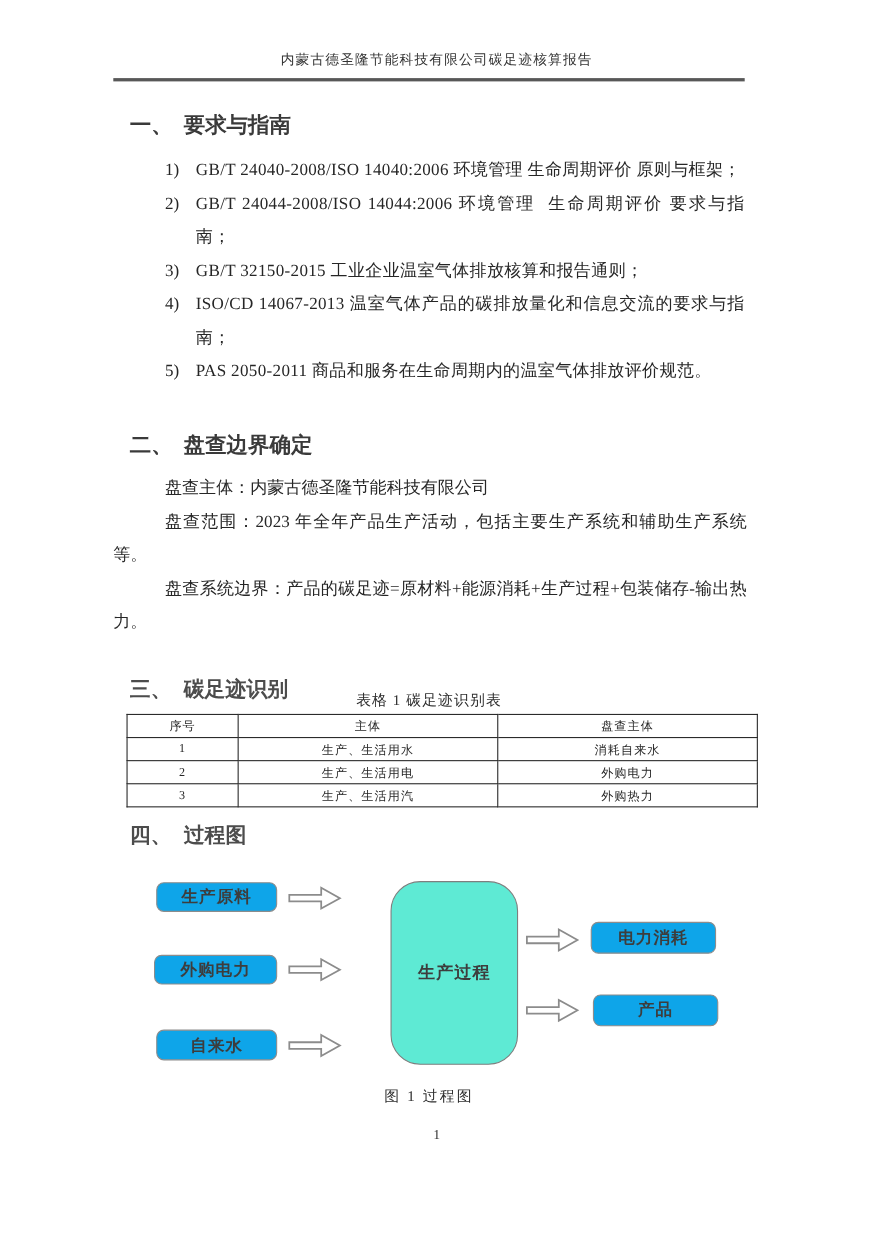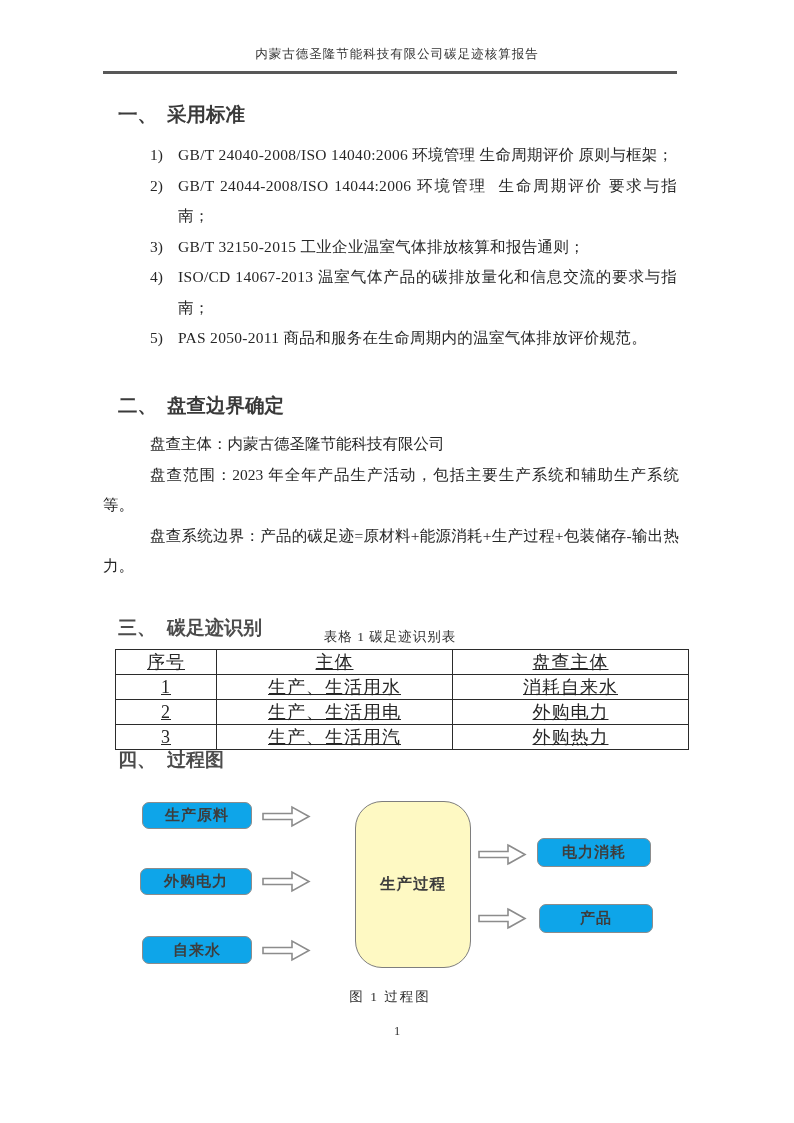--- a/index.html
+++ b/index.html
@@ -35,33 +35,33 @@
     font-size:15.5px; line-height:30.5px; }
   .boundary p { text-indent:47px; white-space:pre-wrap; text-align:justify; }
   .tbl-caption { position:absolute; top:628px; left:103px; width:574px;
     text-align:center; font-size:13.5px; letter-spacing:1px; color:#2e2e2e; }
   table.fp-table {
     position:absolute; top:649px; left:115px; width:573px;
     border-collapse:collapse; table-layout:fixed;
   }
   .fp-table th, .fp-table td {
     border:1.4px solid #2b2b2b; height:21px; text-align:center;
-    font-size:18px; font-weight:400; padding:0 2px; letter-spacing:1px; color:#262626;text-decoration:underline;
+    font-size:11px; font-weight:400; padding:0 2px; letter-spacing:1px; color:#262626;
   }
   .col-no { width:101px; } .col-subj { width:236px; } .col-act { width:236px; }
   .diagram { position:absolute; top:788px; left:103px; width:574px; height:184px; }
   .dbox {
     position:absolute; border:1.6px solid #8c8c8c; border-radius:7px;
     display:flex; align-items:center; justify-content:center;
     font-family:"Liberation Sans", sans-serif; font-weight:600;
     font-size:15px; color:#3d3d3d; letter-spacing:1px; background:#0ea5e9;
   }
   .proc-box {
     position:absolute; left:252px; top:13px; width:116px; height:167px;
-    border:1.6px solid #7e7e7e; border-radius:27px; background:#fef9c3;
+    border:1.6px solid #7e7e7e; border-radius:27px; background:#5eead4;
     display:flex; align-items:center; justify-content:center;
     font-family:"Liberation Sans", sans-serif; font-weight:600;
     font-size:15.5px; color:#3d3d3d; letter-spacing:1px;
   }
   .darrow { position:absolute; width:50px; height:25px; }
   .fig-caption { position:absolute; top:988px; left:103px; width:574px;
     text-align:center; font-size:13.5px; letter-spacing:2px; color:#2e2e2e; }
   .page-num { position:absolute; top:1024px; left:0; width:794px;
     text-align:center; font-size:12.5px; color:#333; }
 </style>
@@ -69,21 +69,21 @@
 <body>
 
 <div class="page">
 
   <div class="doc-header">
     <span>内蒙古德圣隆节能科技有限公司碳足迹核算报告</span>
   </div>
   <div class="header-rule"></div>
 
   <div class="sec-head head-sans" style="top:101px;">
-    <span class="num">一、</span><span>采用标准</span>
+    <span class="num">一、</span><span>要求与指南</span>
   </div>
 
   <div class="std-list">
     <div class="std-item">
       <span class="marker">1)</span>
       <span class="txt">GB/T 24040-2008/ISO 14040:2006 环境管理 生命周期评价 原则与框架；</span>
     </div>
     <div class="std-item">
       <span class="marker">2)</span>
       <span class="txt">GB/T 24044-2008/ISO 14044:2006 环境管理  生命周期评价 要求与指南；</span>

